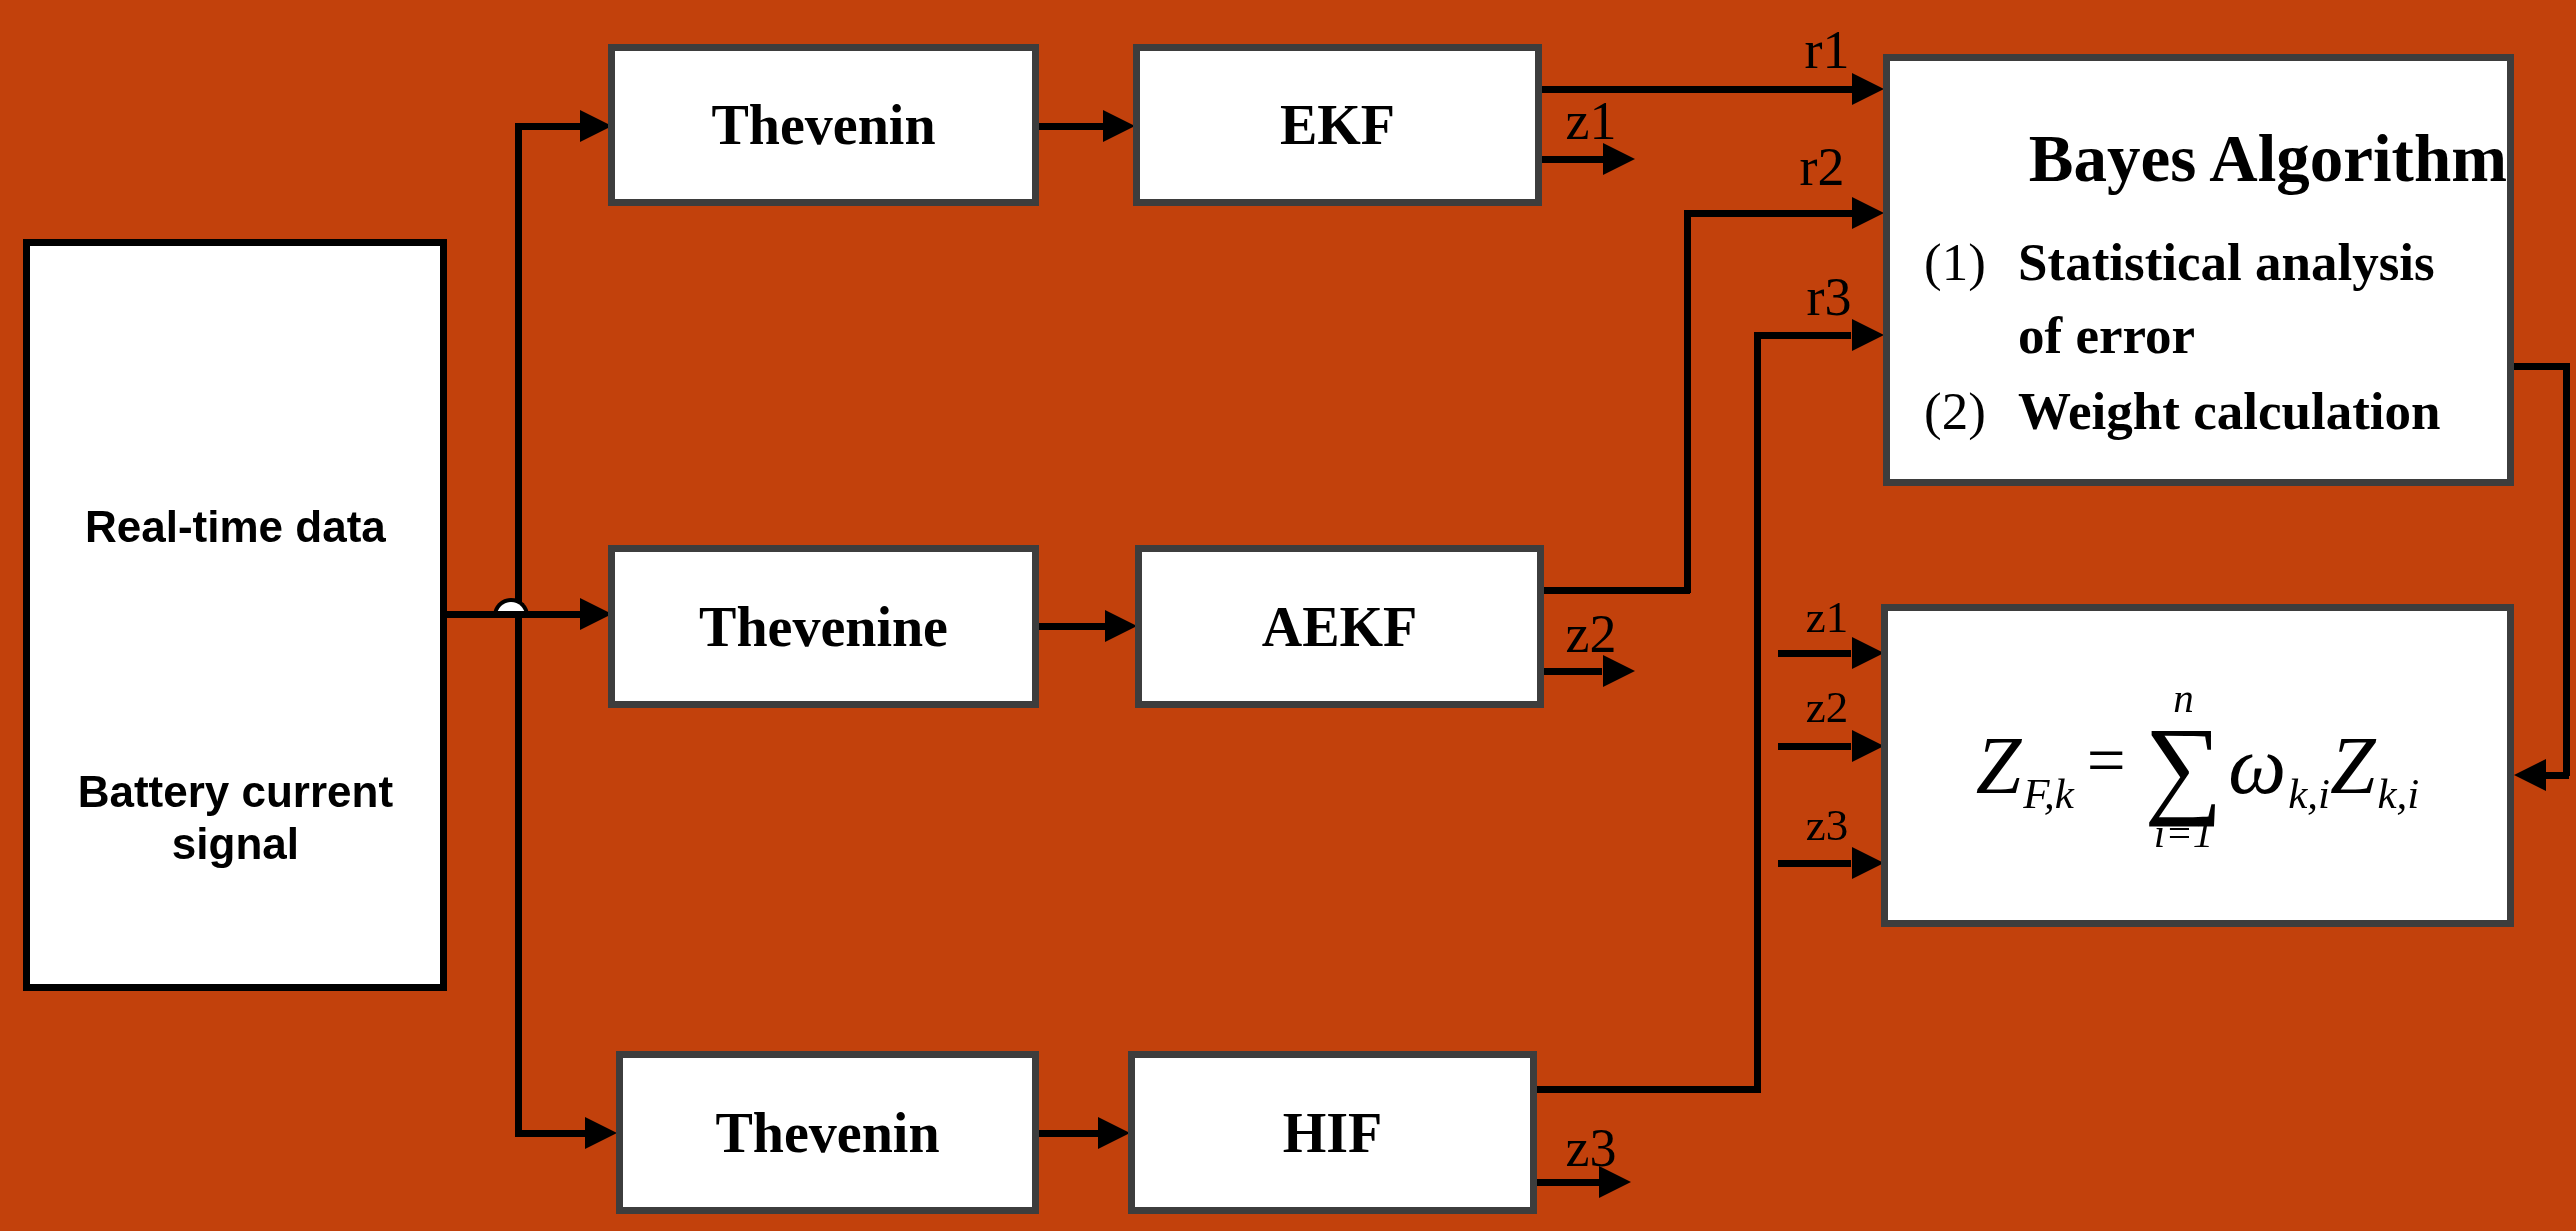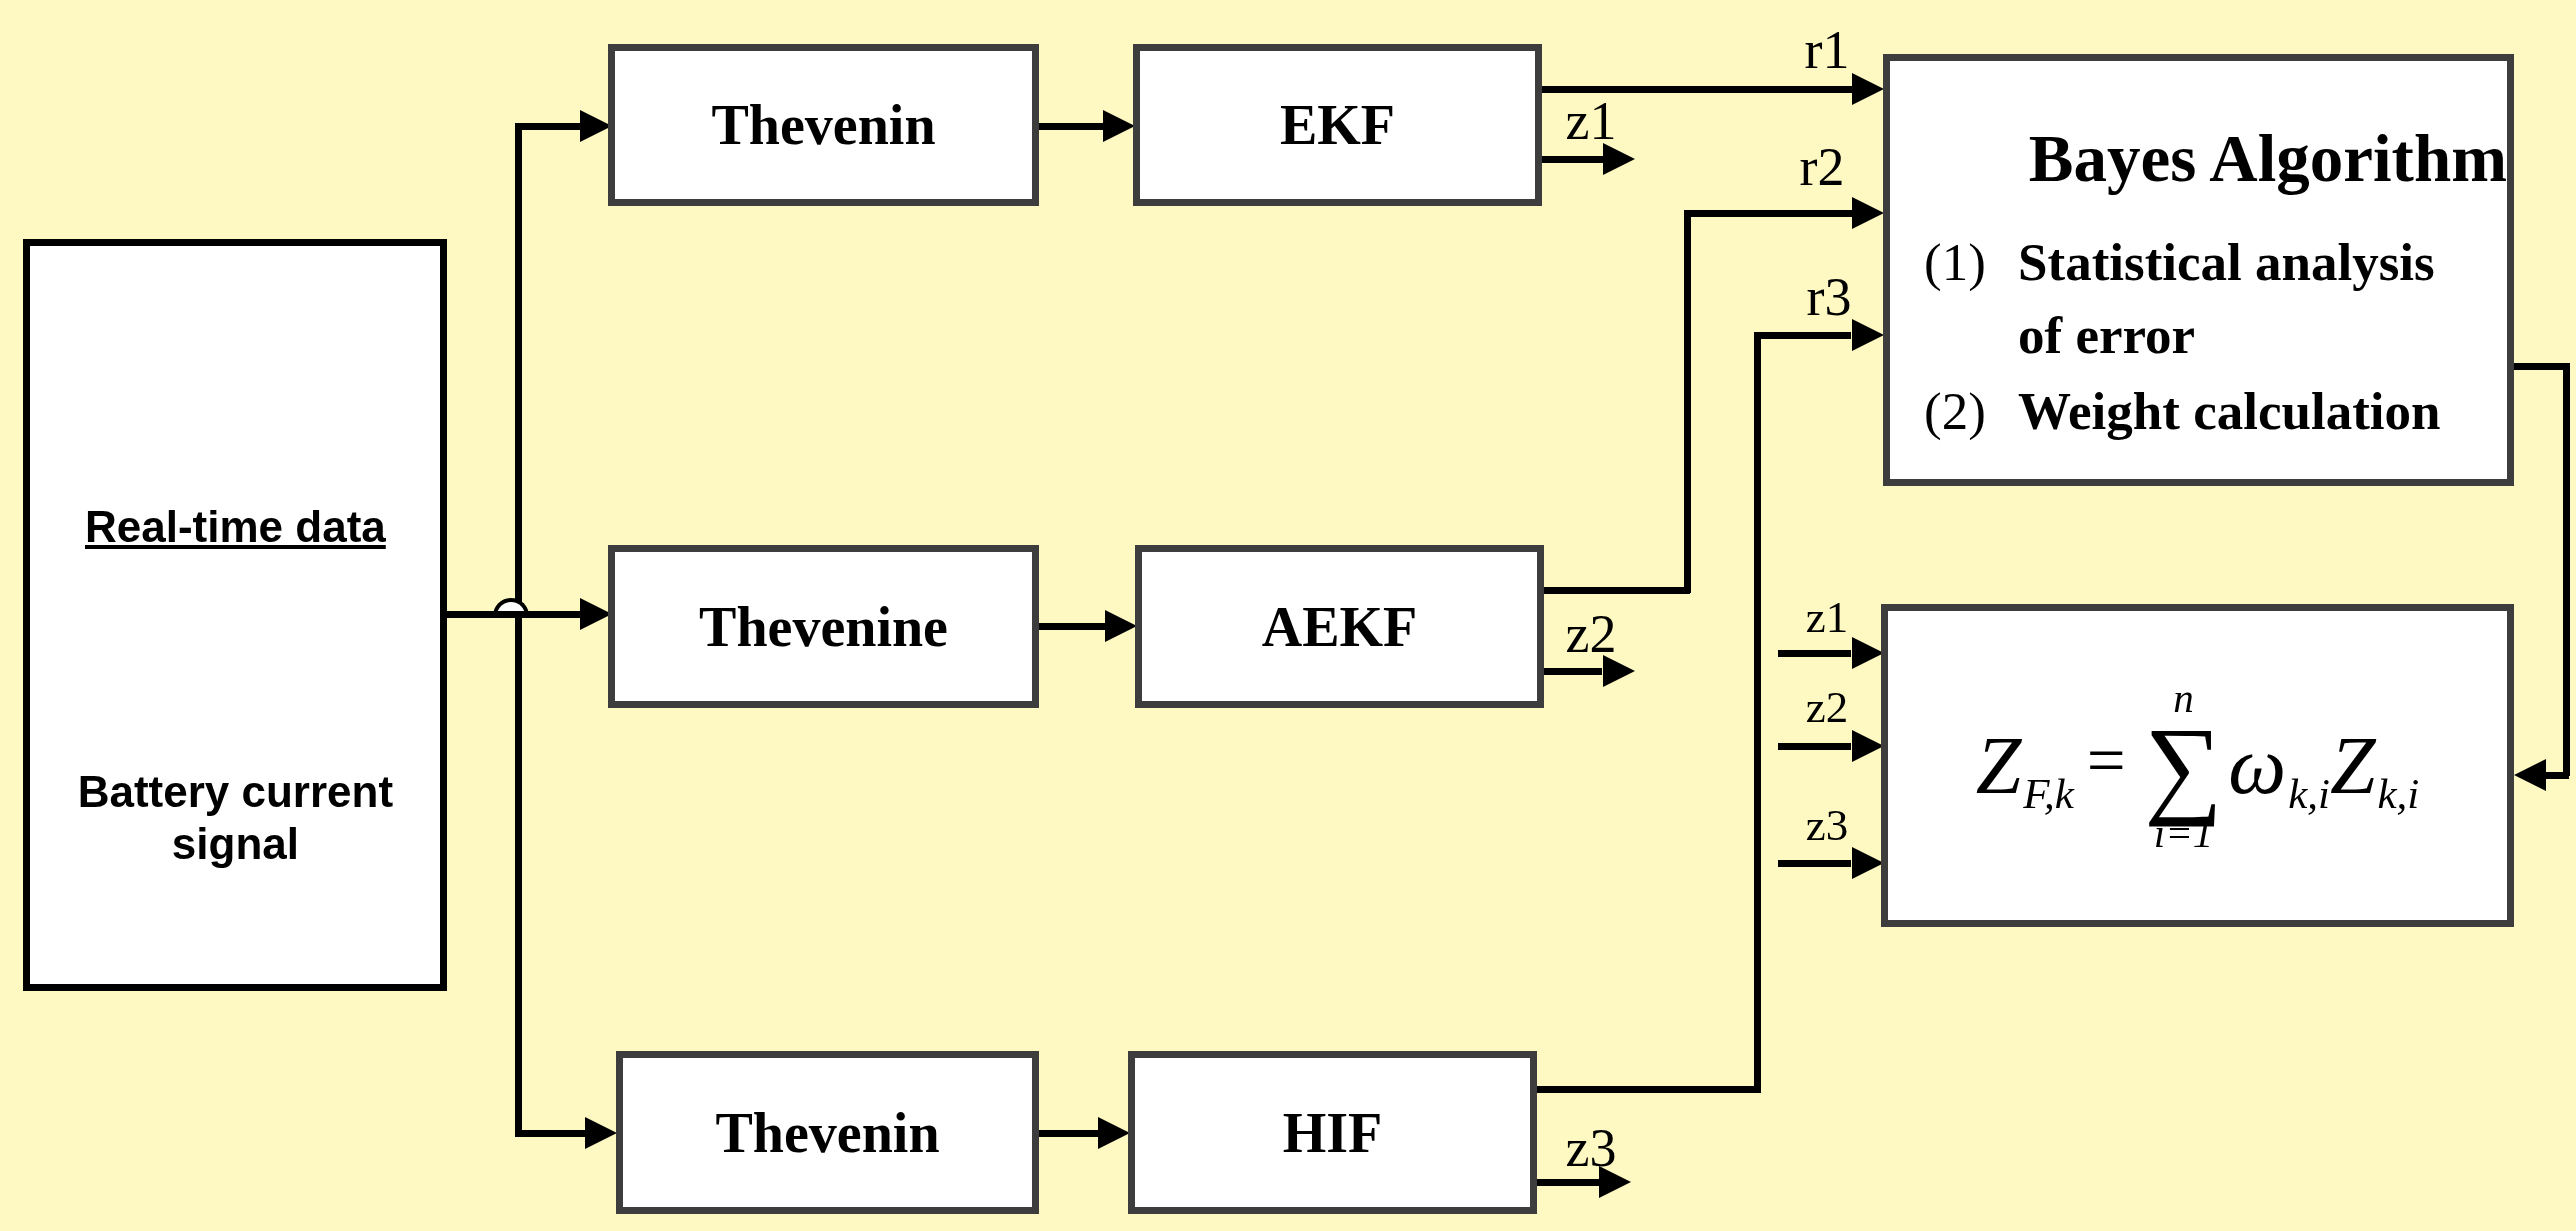--- a/index.html
+++ b/index.html
@@ -1,34 +1,34 @@
 <!DOCTYPE html>
 <html style="font-size:15px"><head>
 <meta charset="utf-8">
 <style>
   html,body{margin:0;padding:0;background:#ffffff;}
   #canvas{
-    position:relative;width:2576px;height:1232px;background:#fef9c3;overflow:hidden;
+    position:relative;width:2576px;height:1232px;background:#c2410c;overflow:hidden;
     font-family:"Liberation Serif",serif;color:#000;
   }
   
   .box{position:absolute;background:#ffffff;box-sizing:border-box;}
   .box.black{border:7.5px solid #000000;}
   .box.gray{border:7.5px solid #3d3d3d;}
   .blocklabel{
     position:absolute;inset:0;display:flex;align-items:center;justify-content:center;
     font-family:Liberation Serif, serif;font-weight:700;font-size:56px;
   }
   
   #source-box{left:23.4px;top:239px;width:424px;height:752px;}
   .src-text{
     font-family:"Liberation Sans",sans-serif;font-weight:700;font-size:44px;line-height:52px;
     text-align:center;width:100%;position:absolute;left:0;
   }
-  #src-line1{top:255px;text-decoration:underline;}
+  #src-line1{top:255px;}
   #src-line2{top:520px;padding:0 26px;box-sizing:border-box;}
   #src-line3{top:674px;padding:0 26px;box-sizing:border-box;}
   
   #model-1{left:608px;top:44px;width:431px;height:162px;}
   #filter-1{left:1133px;top:44px;width:409px;height:162px;}
   #model-2{left:608px;top:545px;width:431px;height:163px;}
   #filter-2{left:1135px;top:545px;width:409px;height:163px;}
   #model-3{left:616px;top:1051px;width:423px;height:163px;}
   #filter-3{left:1128px;top:1051px;width:409px;height:163px;}
   

